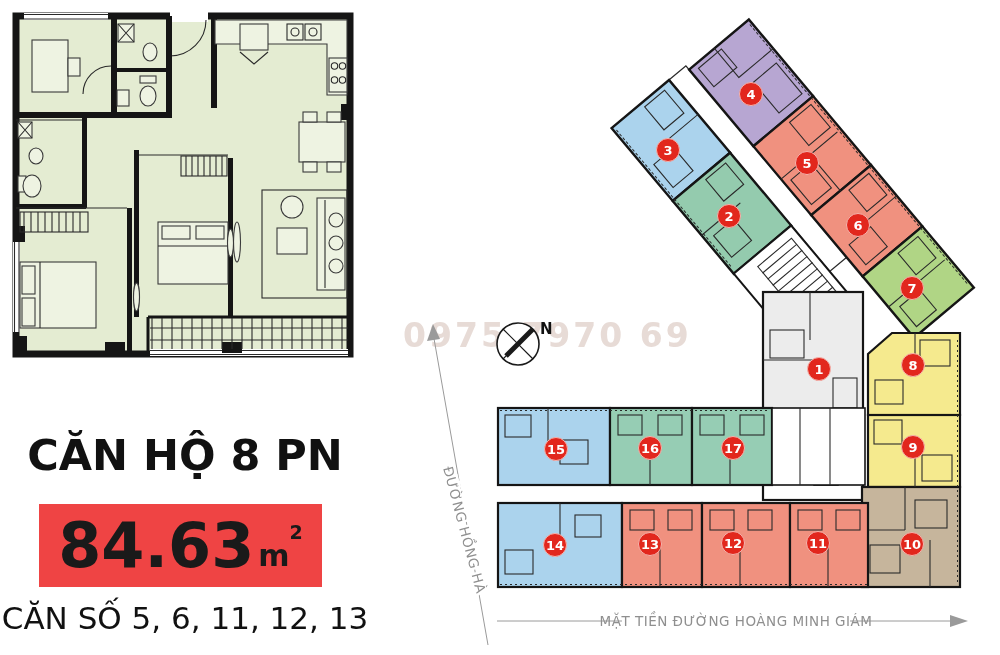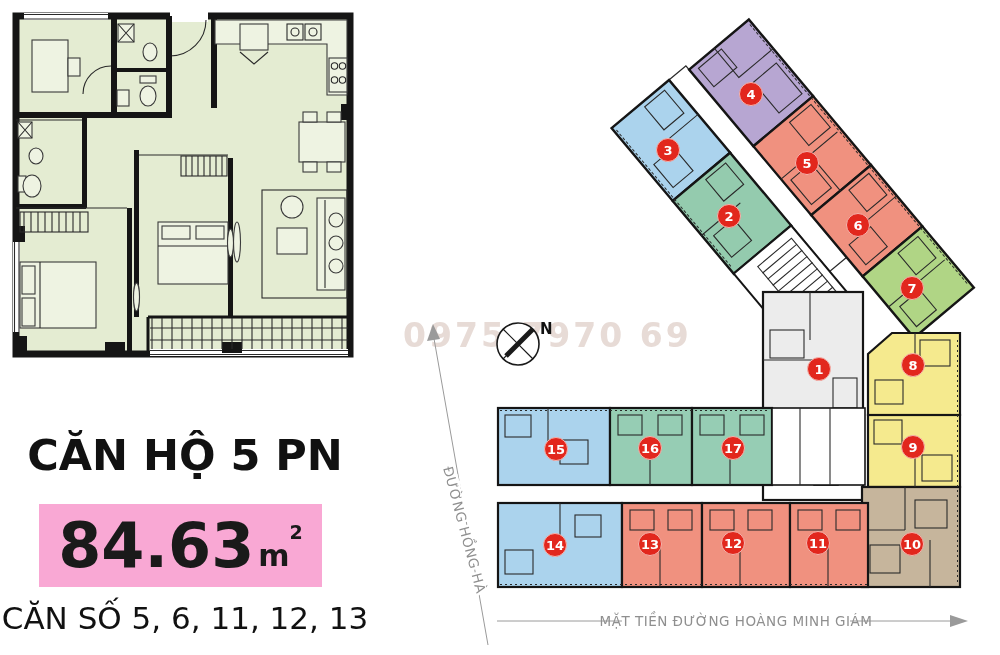--- a/index.html
+++ b/index.html
@@ -149,22 +149,22 @@
   <path d="M111 66 A28 28 0 0 0 83 94" class="thin"></path>
 
   <g>
     <path d="M148 317 H350" stroke="#151515" stroke-width="3" fill="none"></path>
     <path d="M148 317 V352" stroke="#151515" stroke-width="3" fill="none"></path>
     <path class="thin" d="M150 328 H348 M150 340 H348"></path>
     <path class="thin" d="M152 318V349M162 318V349M172 318V349M182 318V349M192 318V349M202 318V349M212 318V349M222 318V349M232 318V349M242 318V349M252 318V349M262 318V349M272 318V349M282 318V349M292 318V349M302 318V349M312 318V349M322 318V349M332 318V349M342 318V349"></path>
   </g>
 </svg>
 
-<div class="left-title">CĂN HỘ 5 PN</div>
-<div class="area-box" style="background: #f9a8d4;">
+<div class="left-title">CĂN HỘ 8 PN</div>
+<div class="area-box" style="background: #ef4444;">
   <span class="area-value">84.63</span>
   <span class="area-unit">m</span>
   <span class="area-sup">2</span>
 </div>
 <div class="units-line">CĂN SỐ 5, 6, 11, 12, 13</div>
 
 <svg id="site-svg" width="1000" height="655" viewBox="0 0 1000 655">
 
   <text x="403" y="347" class="wm">0975 7970 69</text>
 

